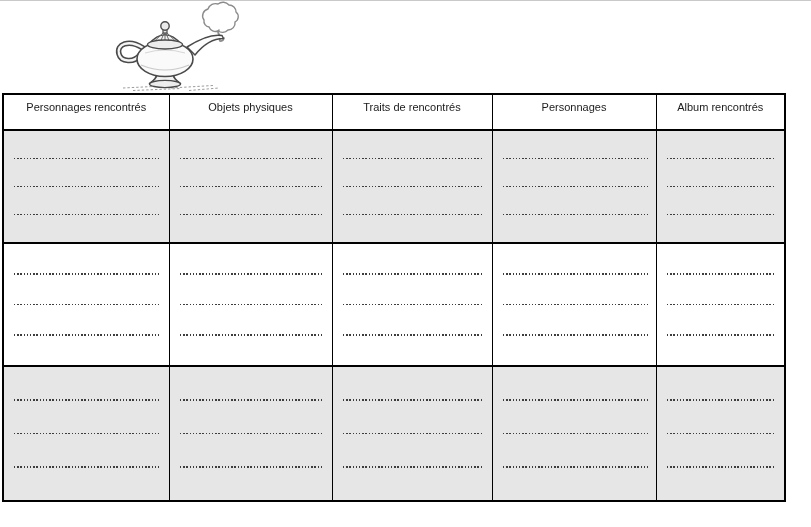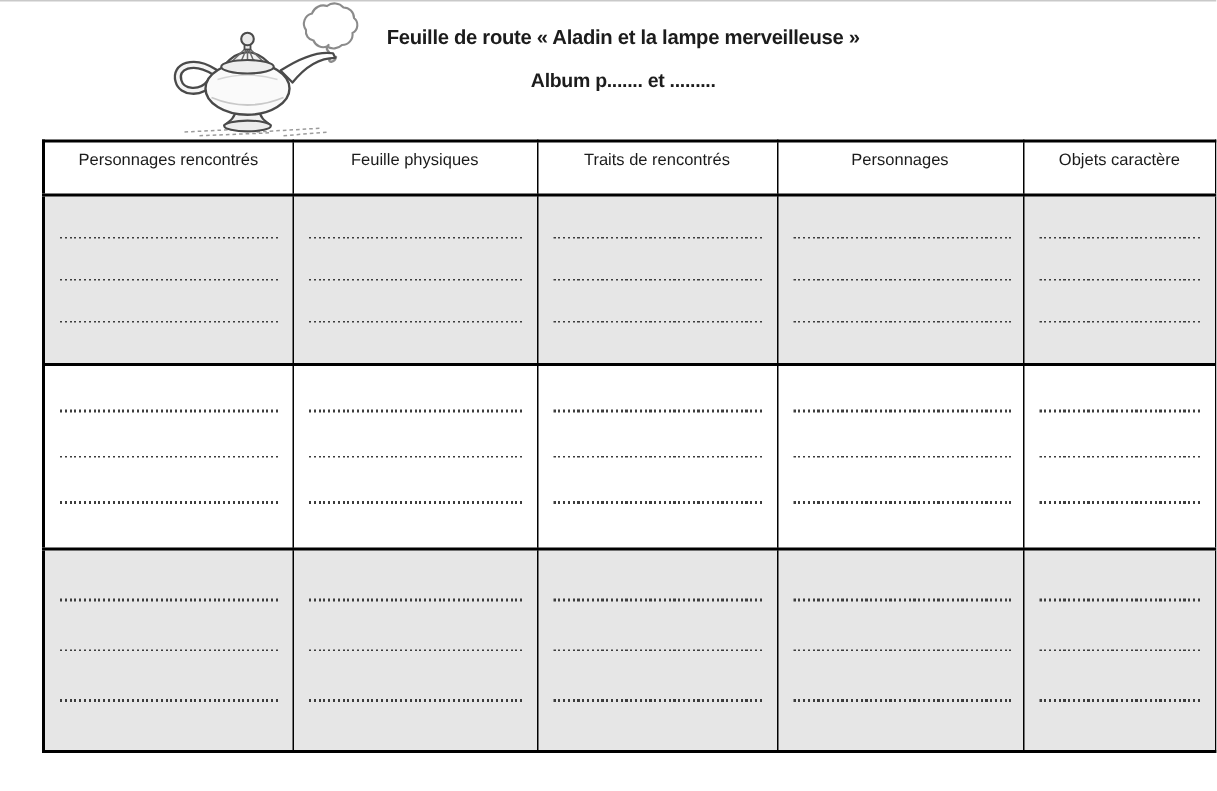--- a/index.html
+++ b/index.html
@@ -40,21 +40,21 @@
   .doc-subtitle {
     margin-top: 14px;
     font-size: 13px;
     font-weight: bold;
     letter-spacing: -0.2px;
   }
 
   
   table.worksheet {
     position: absolute;
-    left: 28px;
+    left: 2px;
     top: 92px;
     width: 783px;
     border-collapse: collapse;
     table-layout: fixed;
     border: 2px solid var(--border-color, #000);
     padding-left: 48px;
   }
   .worksheet th, .worksheet td {
     border: 1px solid var(--border-color, #000);
   }
@@ -132,40 +132,36 @@
         <path d="M62 30 L 68 44"></path>
         <path d="M62 30 L 75 42.5"></path>
       </g>
       <ellipse cx="62" cy="43.5" rx="17.5" ry="4.5" fill="#ededed" stroke="#4a4a4a" stroke-width="1.4"></ellipse>
 
       <rect x="60" y="27" width="4" height="5" fill="#e9e9e9" stroke="#4a4a4a" stroke-width="1.2"></rect>
       <circle cx="62" cy="25" r="4.2" fill="#e9e9e9" stroke="#4a4a4a" stroke-width="1.4"></circle>
     </svg>
   </div>
 
-  <div class="titles">
-    <div class="doc-title">Feuille de route « Aladin et la lampe merveilleuse »</div>
-    <div class="doc-subtitle">Album p....... et .........</div>
-  </div>
 
   <table class="worksheet">
     <colgroup>
       <col style="width:166px">
       <col style="width:163px">
       <col style="width:160px">
       <col style="width:164px">
       <col style="width:129px">
     </colgroup>
     <thead>
       <tr>
         <th>Personnages rencontrés</th>
-        <th>Feuille physiques</th>
+        <th>Objets physiques</th>
         <th>Traits de rencontrés</th>
         <th>Personnages</th>
-        <th>Objets caractère</th>
+        <th>Album rencontrés</th>
       </tr>
     </thead>
     <tbody>
         <tr class="shaded">
           <td>
             <div class="cell-lines">
               <div class="writing-line"></div>
               <div class="writing-line"></div>
               <div class="writing-line"></div>
             </div>

